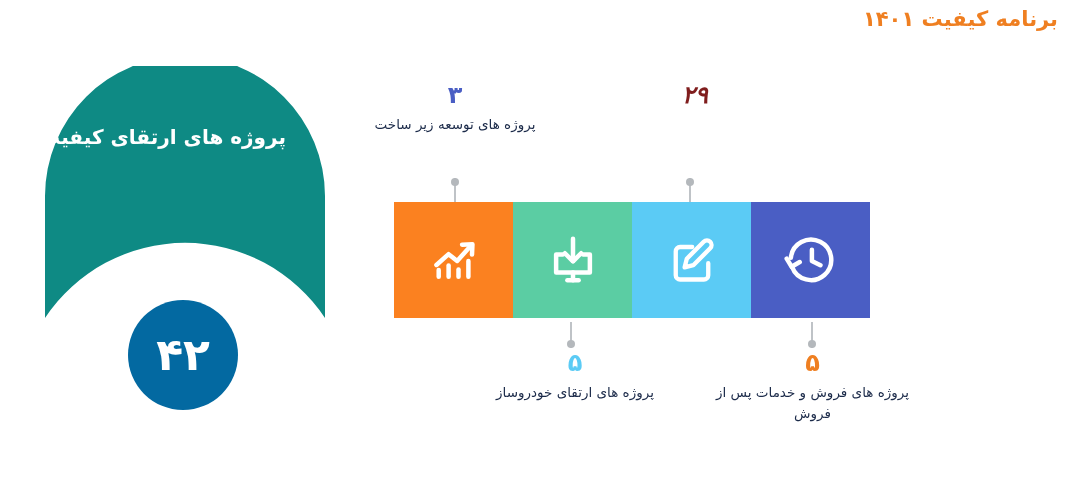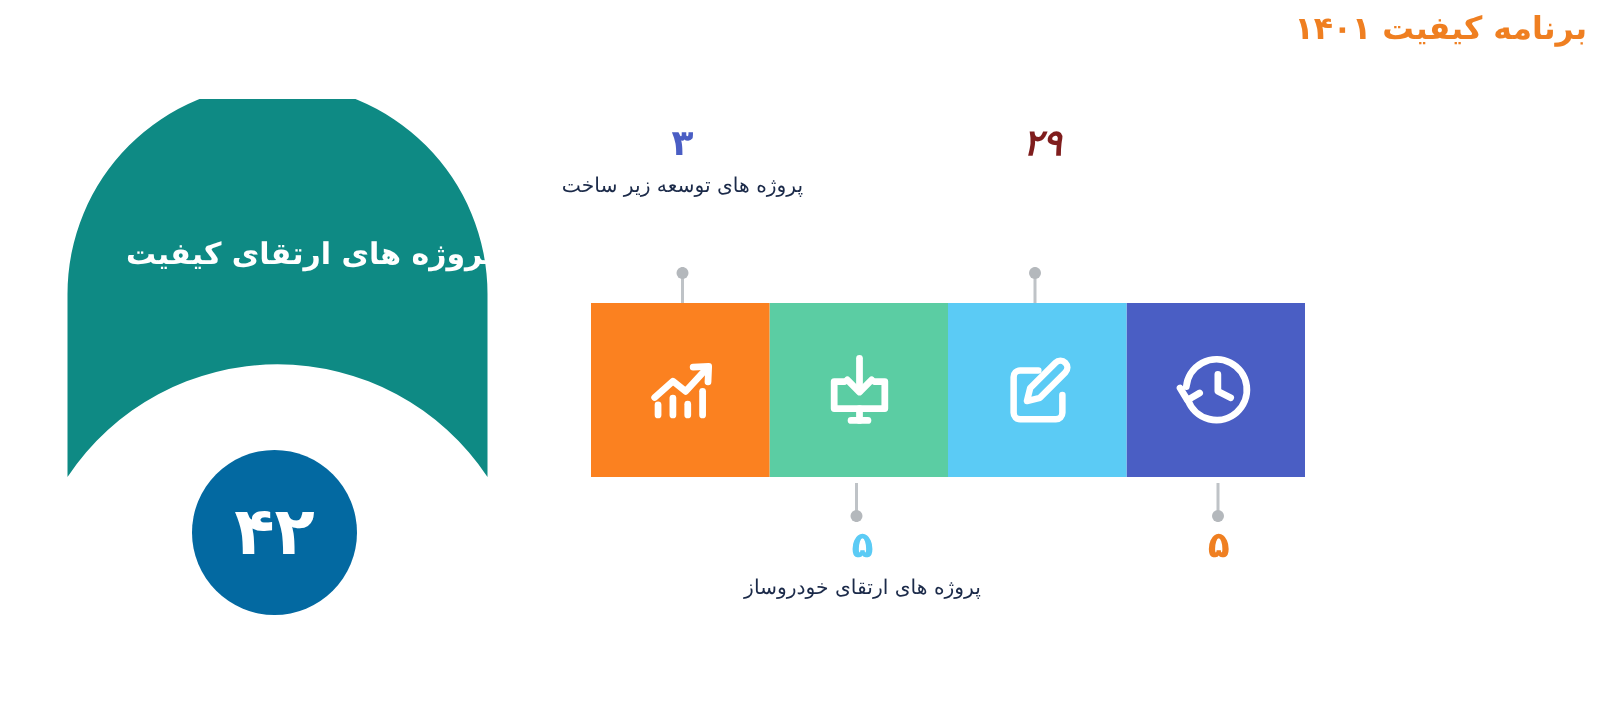--- a/index.html
+++ b/index.html
@@ -52,28 +52,27 @@
     left: 0;
     top: 0;
     width: 290px;
     height: 320px;
   }
   .dome-label {
     position: absolute;
     left: 0;
     top: 56px;
     width: 290px;
-    text-align: right;
+    text-align: left;
     color: #ffffff;
     font-size: 20px;
     font-weight: bold;
     line-height: 1.55;
     direction: rtl;
     pointer-events: none;
-    margin-top: 32px;
   }
   .dome-total {
     position: absolute;
     left: 88px;
     top: 234px;
     width: 110px;
     height: 110px;
     border-radius: 50%;
     background: #0369a1;
     display: flex;
@@ -243,15 +242,16 @@
     <div class="count" style="color:#7f1d1d;font-style:italic;">۲۹</div>
   </div>
 
   <div class="callout c3">
     <div class="count" style="color:#5bcbf5;">۵</div>
     <div class="caption">پروژه های ارتقای خودروساز</div>
   </div>
 
   <div class="callout c4">
     <div class="count" style="color:#ef7f21;">۵</div>
+    <div class="caption">پروژه های فروش و خدمات پس از فروش</div>
   </div>
 
 </div>
 
 </body></html>

